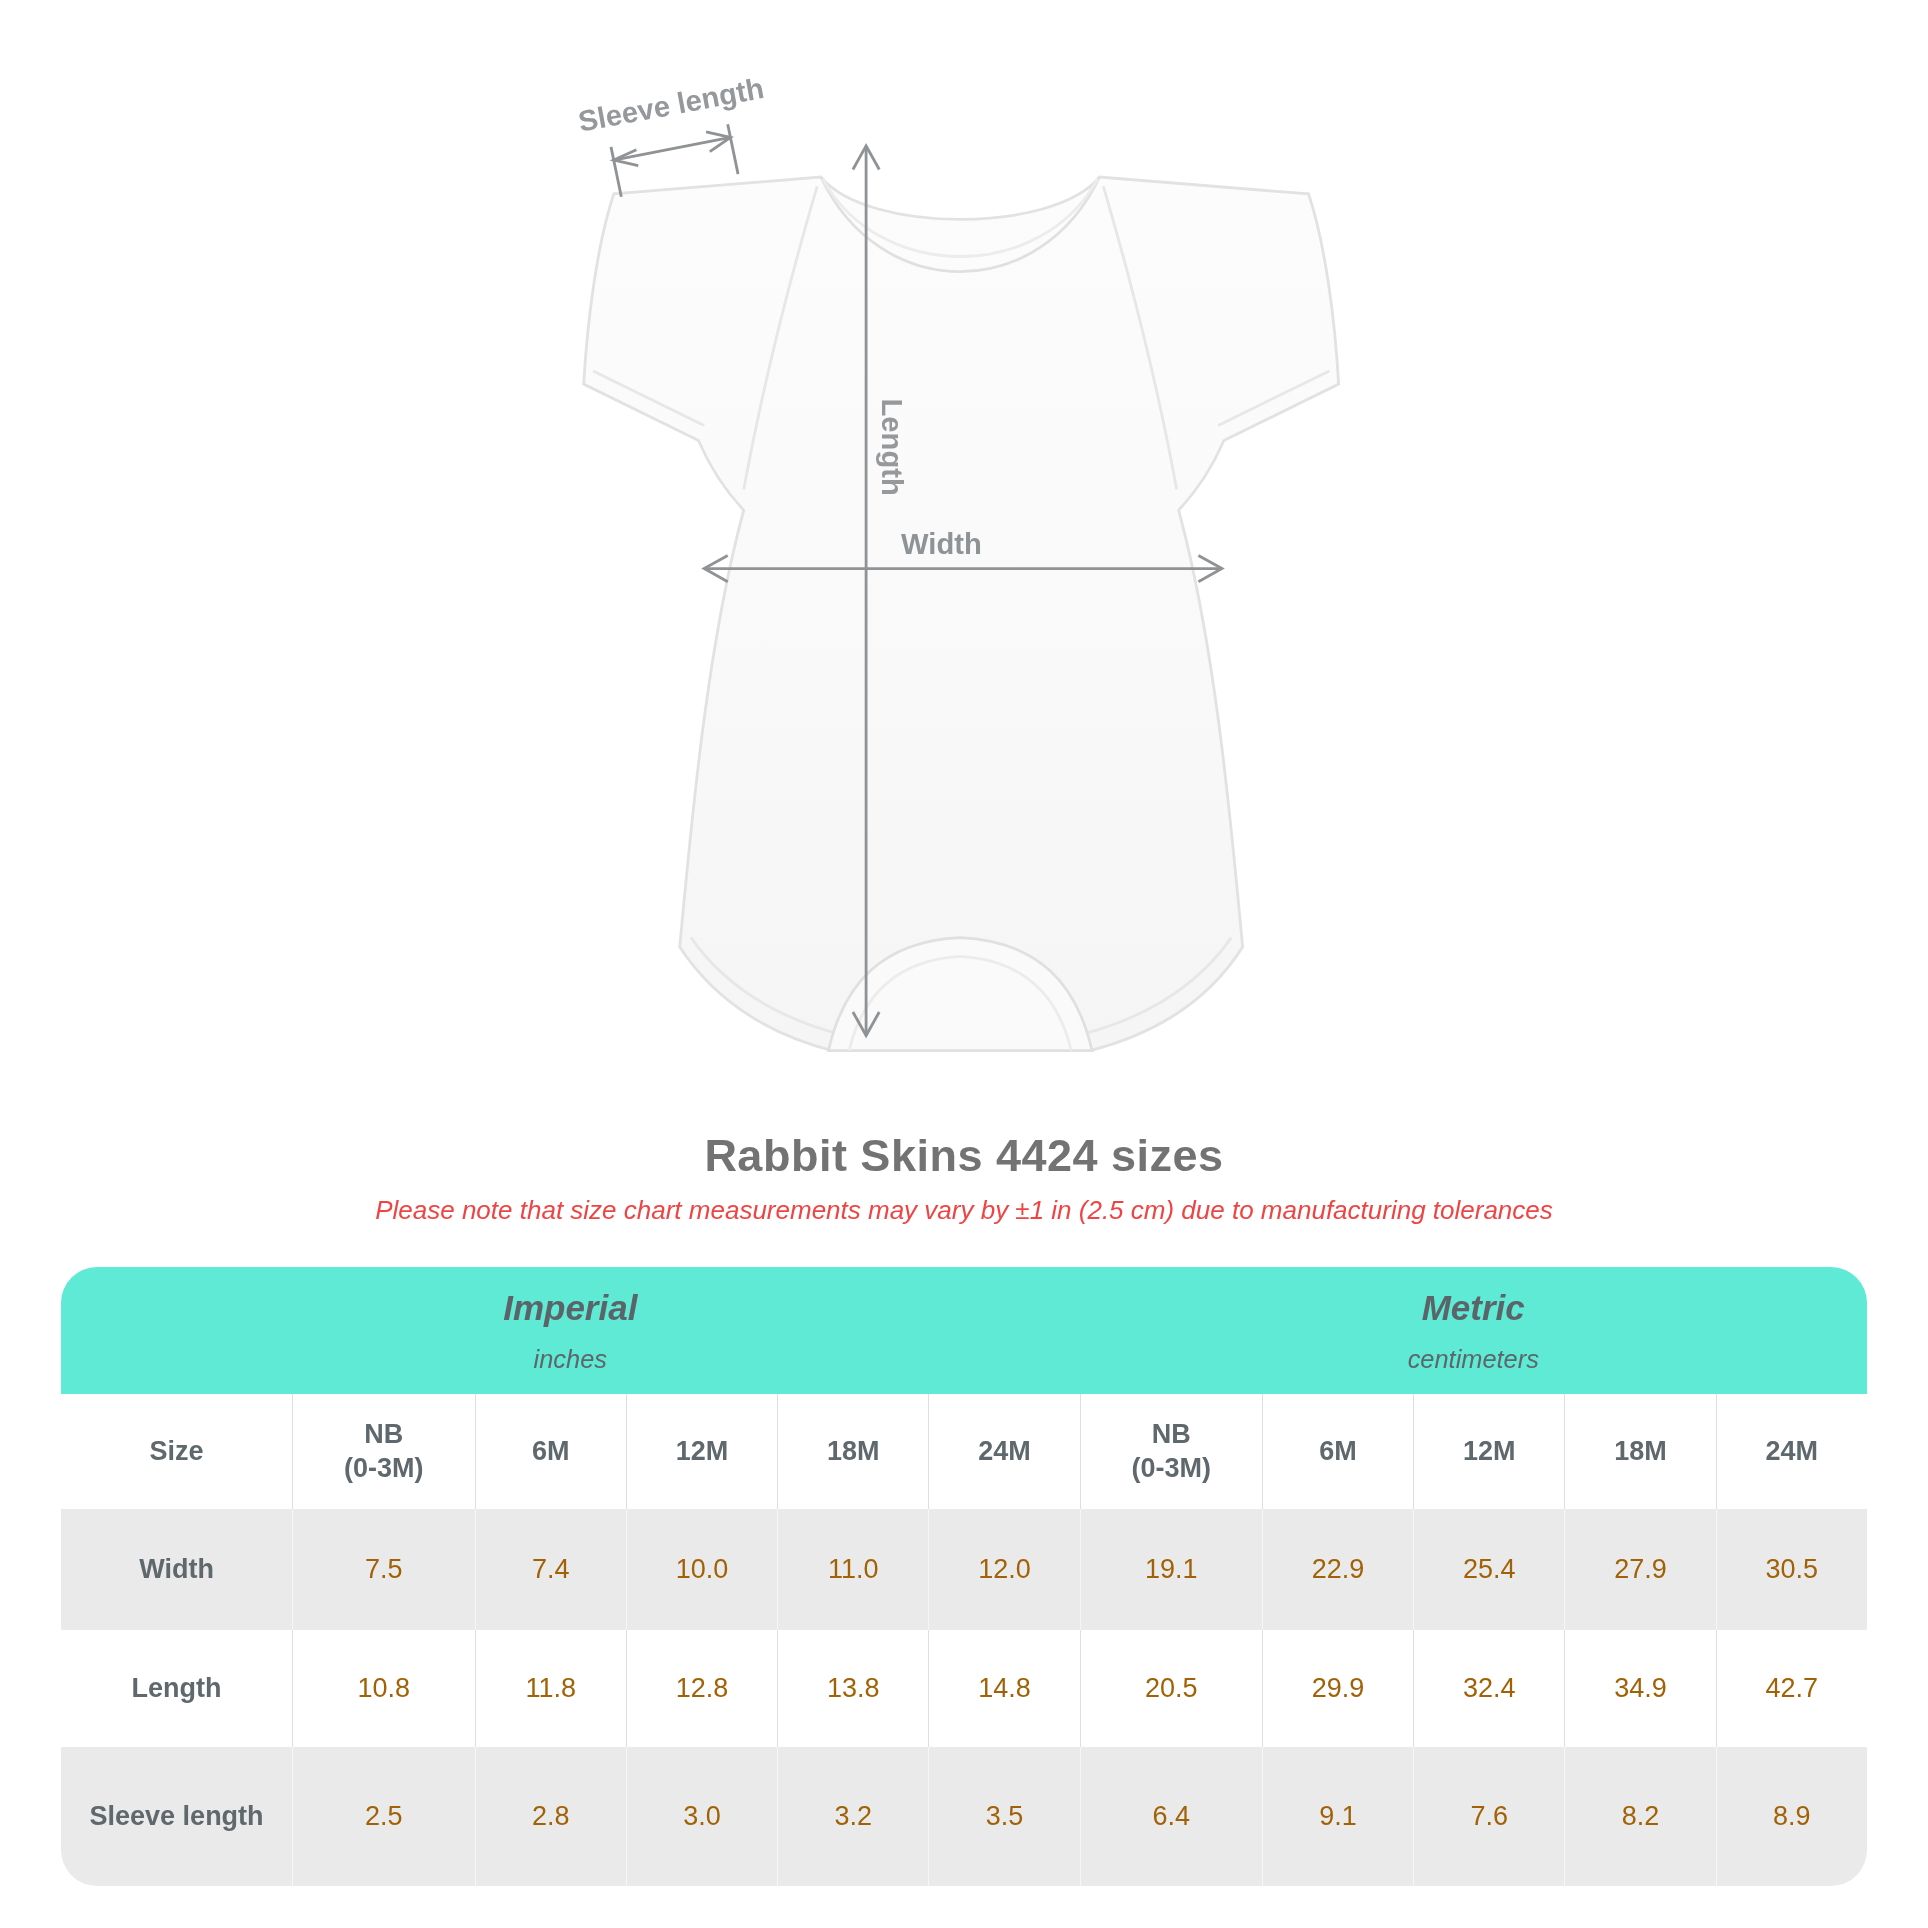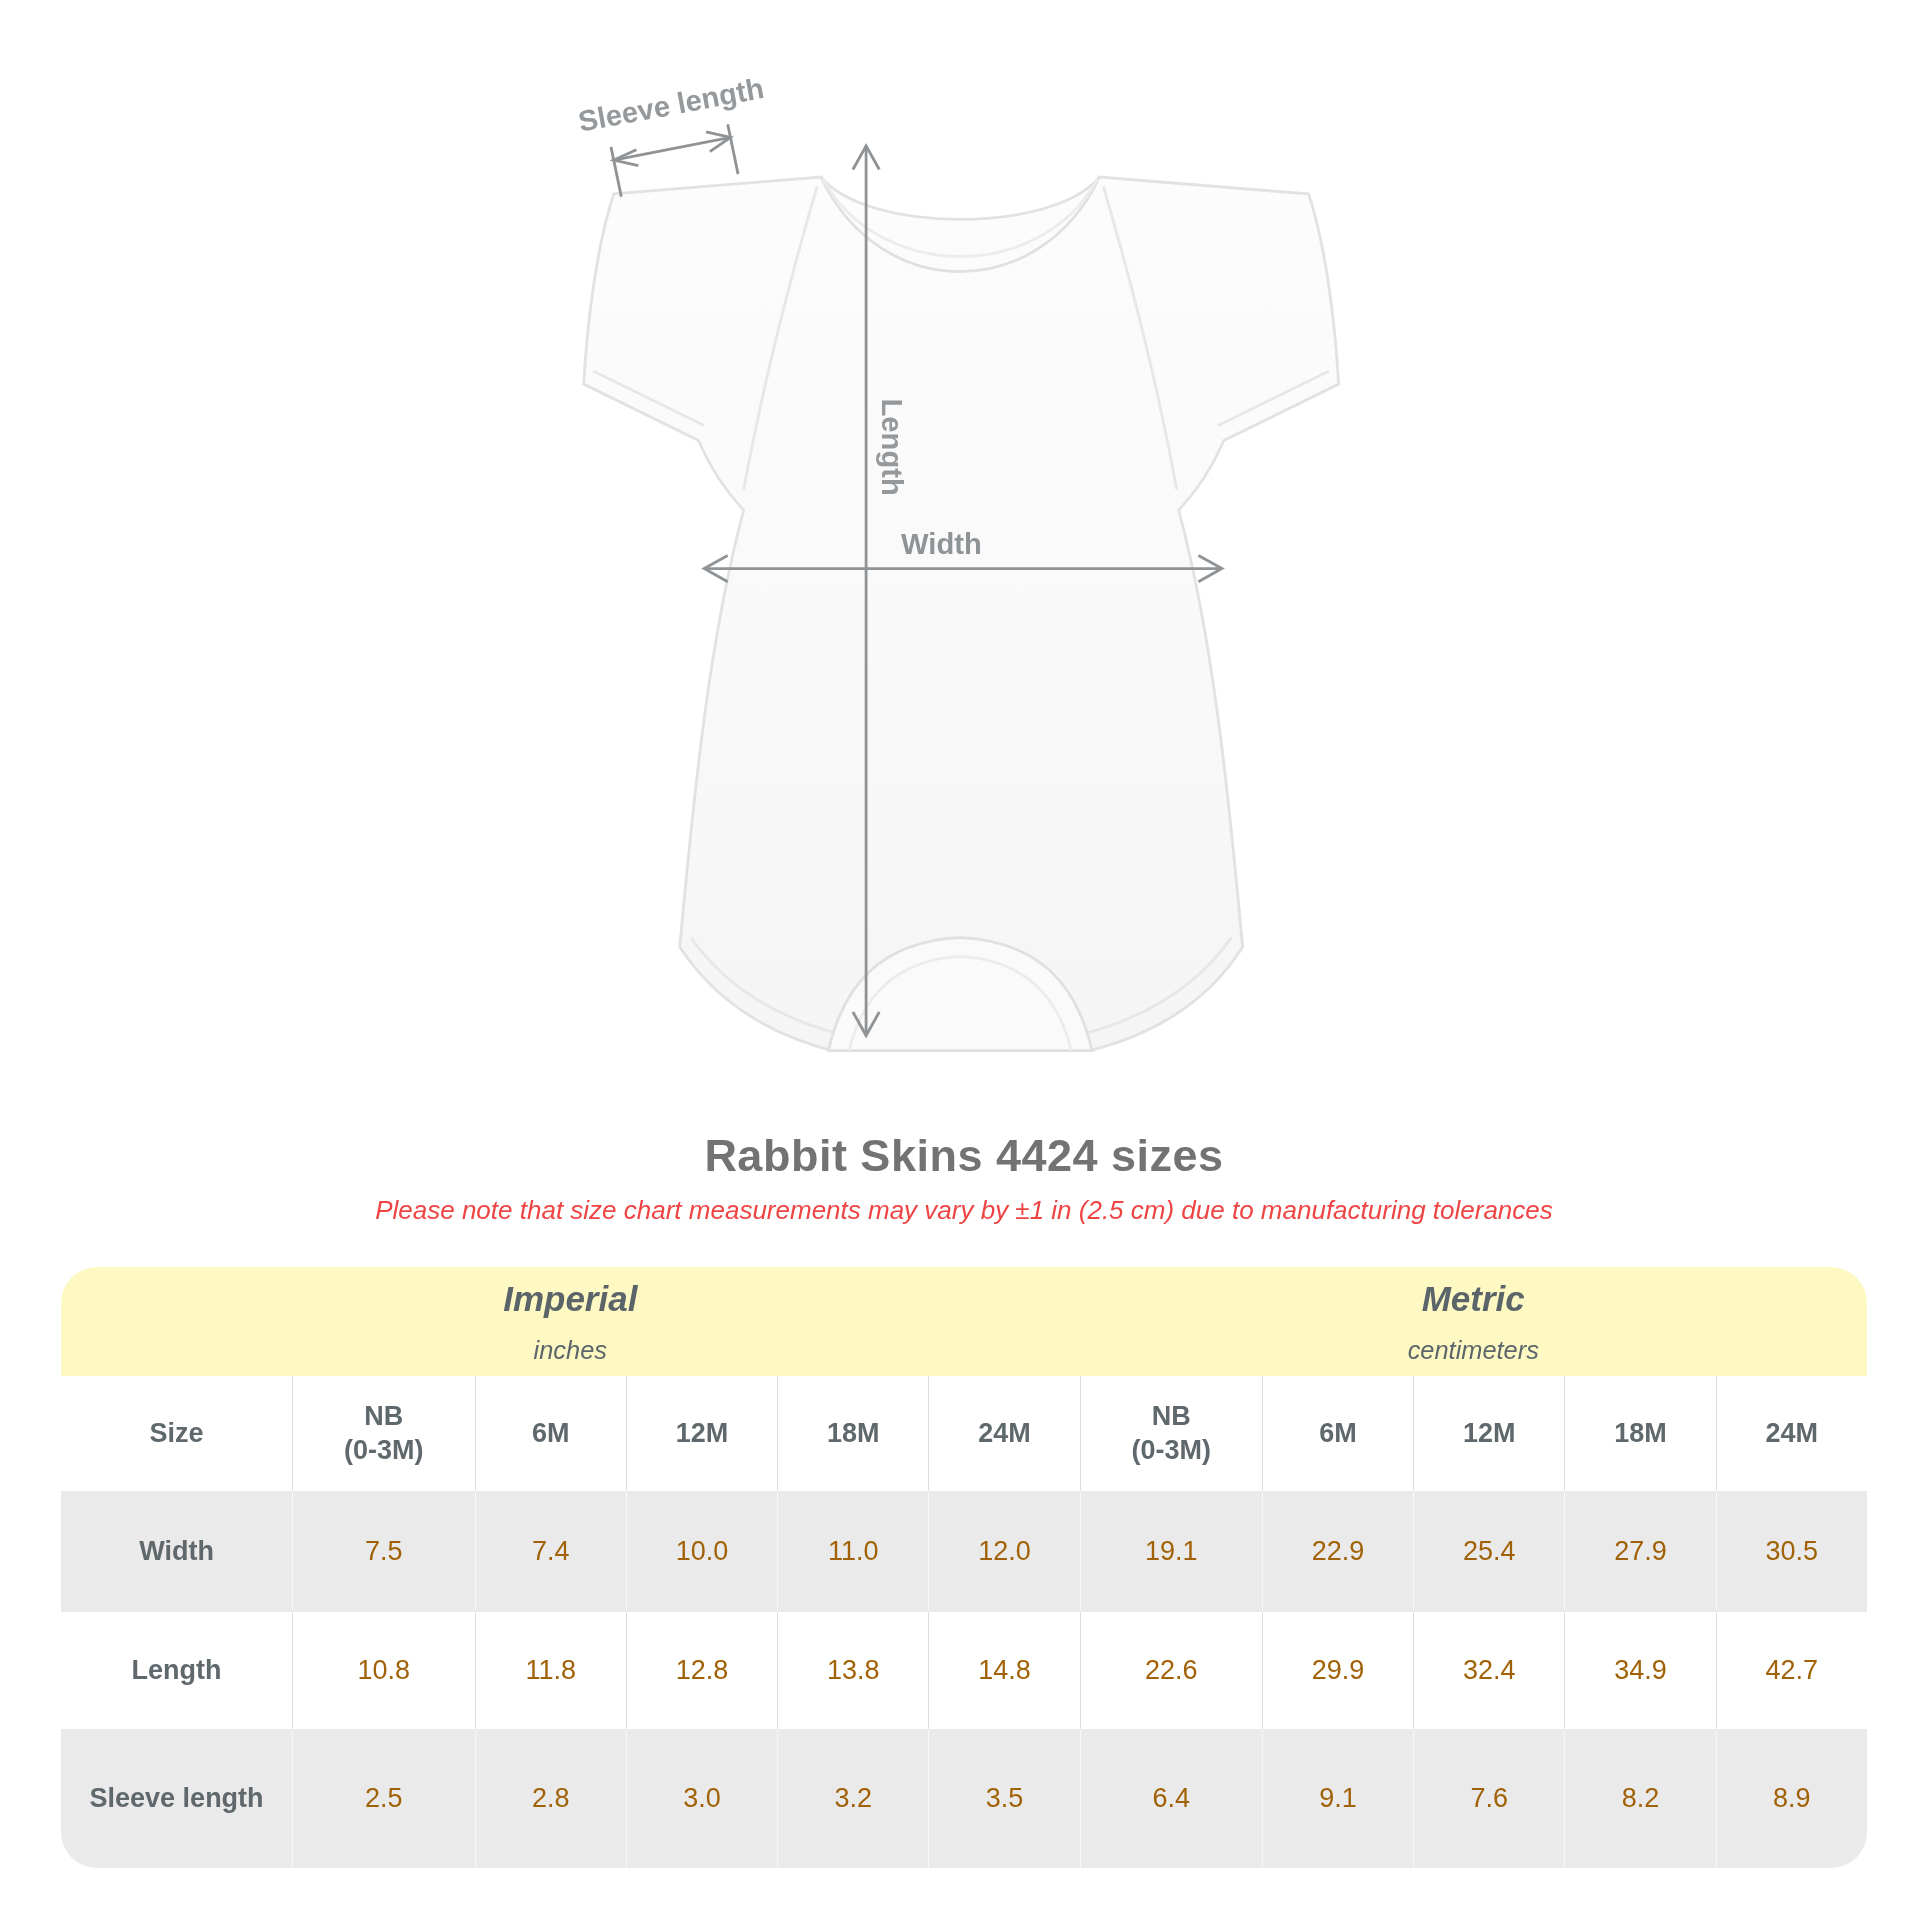--- a/index.html
+++ b/index.html
@@ -15,21 +15,21 @@
   .page-subtitle{
     margin:13px 0 0 0;text-align:center;font-size:26px;font-style:italic;
     color:#ef4444;
   }
   table.size-table{
     border-collapse:separate;border-spacing:0;table-layout:fixed;
     width:1806px;margin:41px auto 0 auto;
   }
   td{padding:0;text-align:center;vertical-align:middle;}
   
-  .band td{background:#fef9c3;height:109px;}
+  .band td{background:#5eead4;height:127px;}
   .band td.g1{border-top-left-radius:36px;}
   .band td.g2{border-top-right-radius:36px;}
   .group-title{font-size:35px;font-weight:bold;font-style:italic;color:#5b6468;}
   .group-unit{font-size:25.4px;font-style:italic;color:#5d666a;margin-top:17px;}
   
   .rowhdr td{background:#ffffff;height:115px;}
   .hdr{font-size:27px;font-weight:bold;color:#5f686c;white-space:pre-line;line-height:1.25;}
   
   .r-gray td{background:#eaeaea;}
   .r-white td{background:#ffffff;}
@@ -181,21 +181,21 @@
       <td class="val sep">30.5</td>
     </tr>
 
     <tr class="r-white r-l">
       <td class="rowlabel">Length</td>
       <td class="val sep">10.8</td>
       <td class="val sep">11.8</td>
       <td class="val sep">12.8</td>
       <td class="val sep">13.8</td>
       <td class="val sep">14.8</td>
-      <td class="val sep">22.6</td>
+      <td class="val sep">20.5</td>
       <td class="val sep">29.9</td>
       <td class="val sep">32.4</td>
       <td class="val sep">34.9</td>
       <td class="val sep">42.7</td>
     </tr>
 
     <tr class="r-gray r-s">
       <td class="rowlabel first">Sleeve length</td>
       <td class="val sep">2.5</td>
       <td class="val sep">2.8</td>

